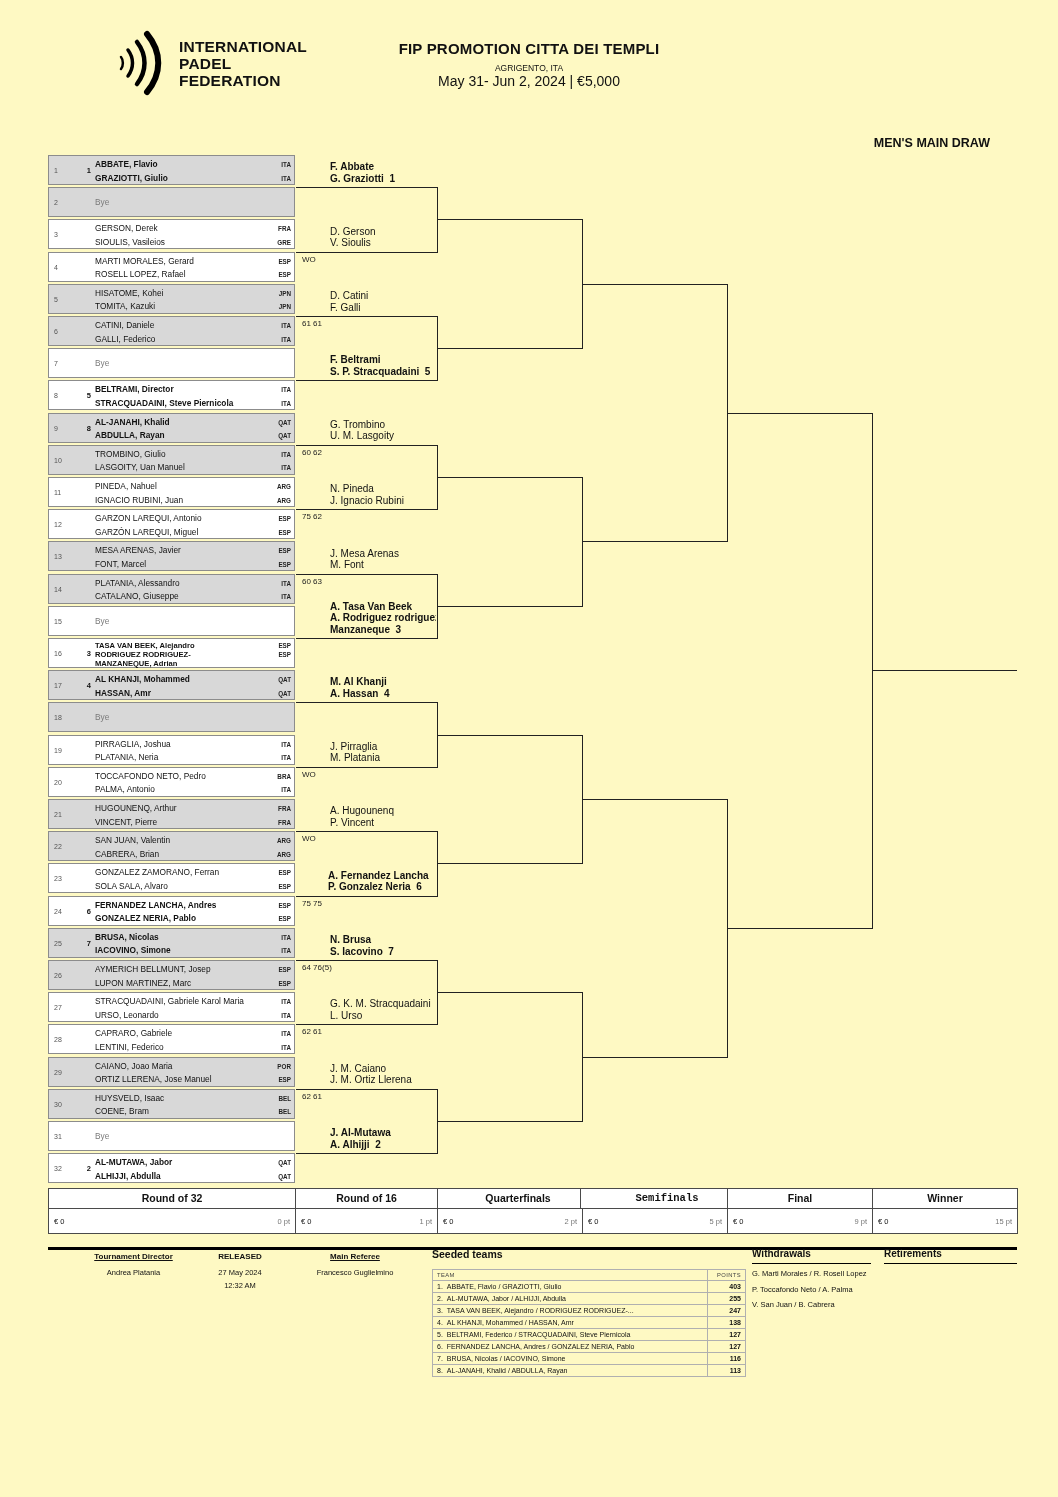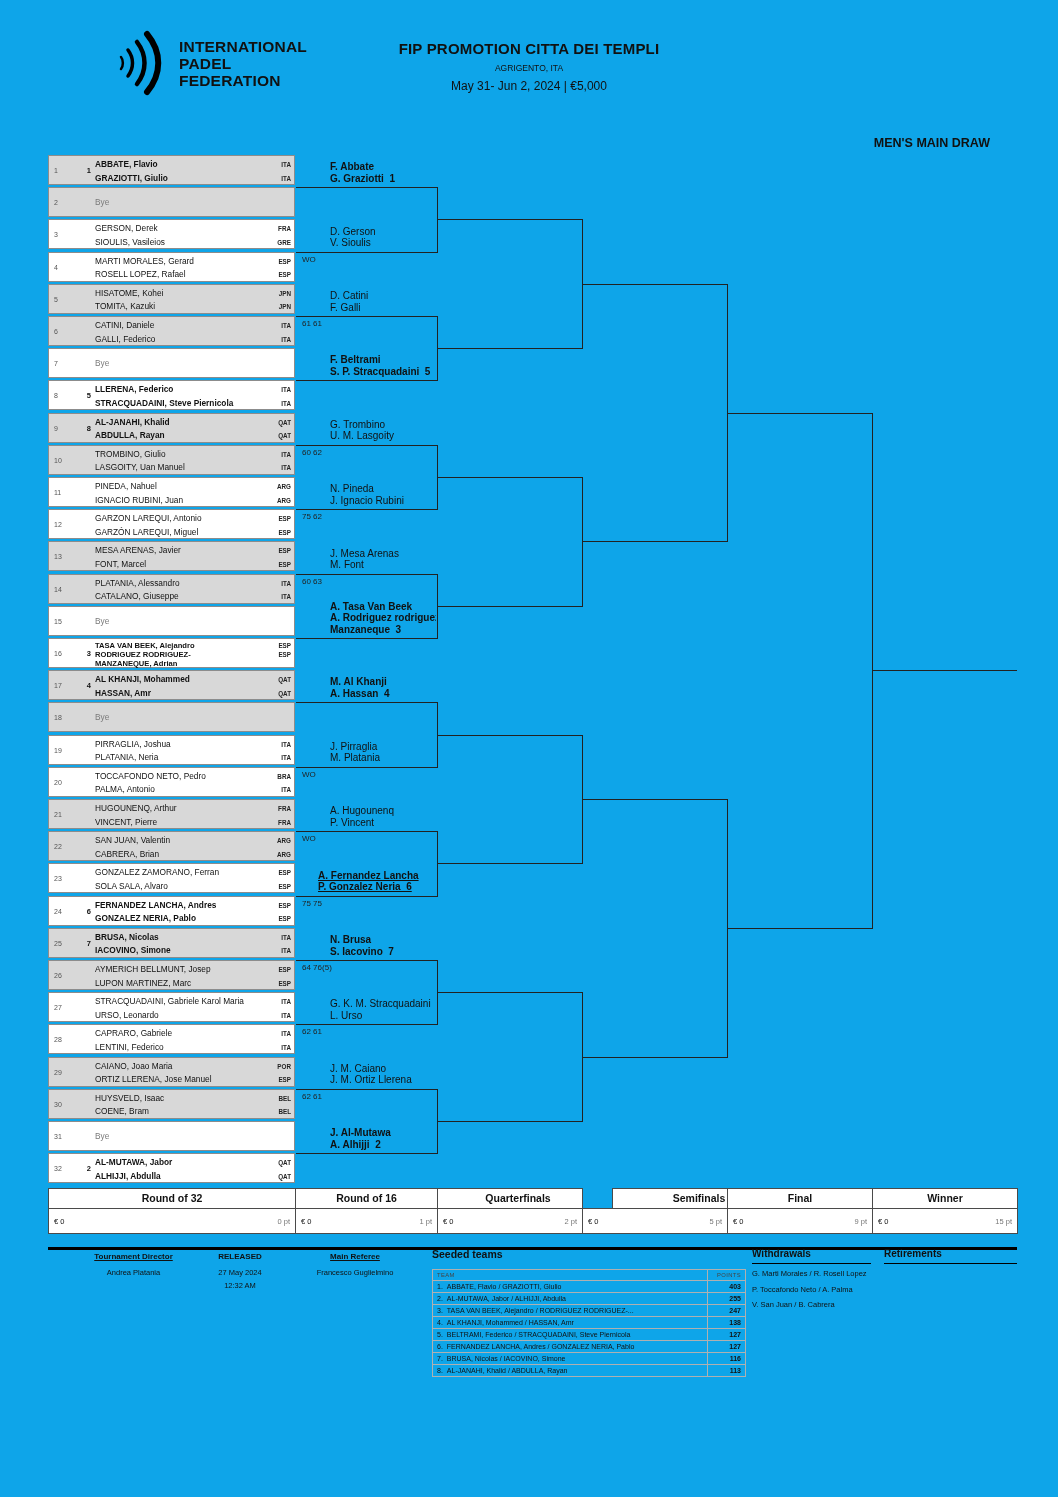--- a/index.html
+++ b/index.html
@@ -1,26 +1,26 @@
 <!DOCTYPE html>
 <html><head>
 <meta charset="utf-8">
 <style>
   * { margin:0; padding:0; box-sizing:border-box; }
   html,body { background:#ffffff; }
-  .page { position:relative; width:1058px; height:1497px; background:#0ea5e9;
+  .page { position:relative; width:1058px; height:1497px; background:#fef9c3;
           font-family:"Liberation Sans", sans-serif; color:#111; overflow:hidden; }
 
   
   .logo { position:absolute; left:116px; top:30px; display:flex; align-items:center; gap:9px; }
   .logo-text { font-weight:bold; font-size:15.5px; line-height:17px; letter-spacing:.2px; }
   .titles { position:absolute; left:0; right:0; top:40px; text-align:center; }
   .t-title { font-size:15px; font-weight:bold; letter-spacing:.2px; }
   .t-loc { margin-top:6px; font-size:8.5px; }
-  .t-dates { margin-top:6px; font-size:12px; }
+  .t-dates { font-size:14px; }
   .draw-title { position:absolute; right:68px; top:136px; font-size:12.5px; font-weight:bold; }
 
   
   .r32-row { position:absolute; left:48px; width:247px; height:30px;
              border:1px solid #8c8c8c; background:#fff; }
   .r32-row.shaded { background:#d8d8d8; }
   .r32-num { position:absolute; left:5px; top:50%; transform:translateY(-50%);
              font-size:7px; color:#555; }
   .r32-seed { position:absolute; left:28px; width:14px; top:50%; transform:translateY(-50%);
               font-size:7.5px; font-weight:bold; text-align:right; }
@@ -175,21 +175,21 @@
       </div>
       <div class="r32-row" style="top: 348.2px;">
         <span class="r32-num">7</span>
         <span class="bye-label">Bye</span>
       </div>
       <div class="r32-row bold" style="top: 380.4px;">
         <span class="r32-num">8</span>
         <span class="r32-seed">5</span>
         <div class="r32-names">
           <div class="r32-line">
-            <span class="nm">LLERENA, Federico</span>
+            <span class="nm">BELTRAMI, Director</span>
             <span class="cc">ITA</span>
           </div>
           <div class="r32-line">
             <span class="nm">STRACQUADAINI, Steve Piernicola</span>
             <span class="cc">ITA</span>
           </div>
         </div>
       </div>
       <div class="r32-row shaded bold" style="top: 412.6px;">
         <span class="r32-num">9</span>
@@ -576,21 +576,21 @@
       <div class="r16-entry" style="left: 302px; top: 740.8px;">
         <div class="r16-line">J. Pirraglia</div>
         <div class="r16-line">M. Platania</div>
       </div>
       <div class="r16-score" style="left: 302px; top: 769.8px;">WO</div>
       <div class="r16-entry" style="left: 302px; top: 805.2px;">
         <div class="r16-line">A. Hugounenq</div>
         <div class="r16-line">P. Vincent</div>
       </div>
       <div class="r16-score" style="left: 302px; top: 834.2px;">WO</div>
-      <div class="r16-entry bold" style="left: 290px; top: 869.6px; text-decoration: underline;">
+      <div class="r16-entry bold" style="left: 300px; top: 869.6px;">
         <div class="r16-line">A. Fernandez Lancha</div>
         <div class="r16-line">P. Gonzalez Neria  6</div>
       </div>
       <div class="r16-score" style="left: 302px; top: 898.6px;">75 75</div>
       <div class="r16-entry bold" style="left: 302px; top: 934px;">
         <div class="r16-line">N. Brusa</div>
         <div class="r16-line">S. Iacovino  7</div>
       </div>
       <div class="r16-score" style="left: 302px; top: 963px;">64 76(5)</div>
       <div class="r16-entry" style="left: 302px; top: 998.4px;">
@@ -617,21 +617,21 @@
       <div class="rf-label" style="left: 295px; top: 1188px; width: 143px;">Round of 16</div>
       <div class="rf-points" style="left: 295px; top: 1208px; width: 143px;">
         <span class="eur">€ 0</span>
         <span class="pts">1 pt</span>
       </div>
       <div class="rf-label" style="left: 437px; top: 1188px; width: 146px; padding-left: 16px;">Quarterfinals</div>
       <div class="rf-points" style="left: 437px; top: 1208px; width: 146px;">
         <span class="eur">€ 0</span>
         <span class="pts">2 pt</span>
       </div>
-      <div class="rf-label" style="left: 612px; top: 1188px; width: 174px;">Semifinals</div>
+      <div class="rf-label" style="left: 580px; top: 1188px; width: 174px; font-family: Liberation Mono, monospace;">Semifinals</div>
       <div class="rf-points" style="left: 582px; top: 1208px; width: 146px;">
         <span class="eur">€ 0</span>
         <span class="pts">5 pt</span>
       </div>
       <div class="rf-label" style="left: 727px; top: 1188px; width: 146px;">Final</div>
       <div class="rf-points" style="left: 727px; top: 1208px; width: 146px;">
         <span class="eur">€ 0</span>
         <span class="pts">9 pt</span>
       </div>
       <div class="rf-label" style="left: 872px; top: 1188px; width: 146px;">Winner</div>

